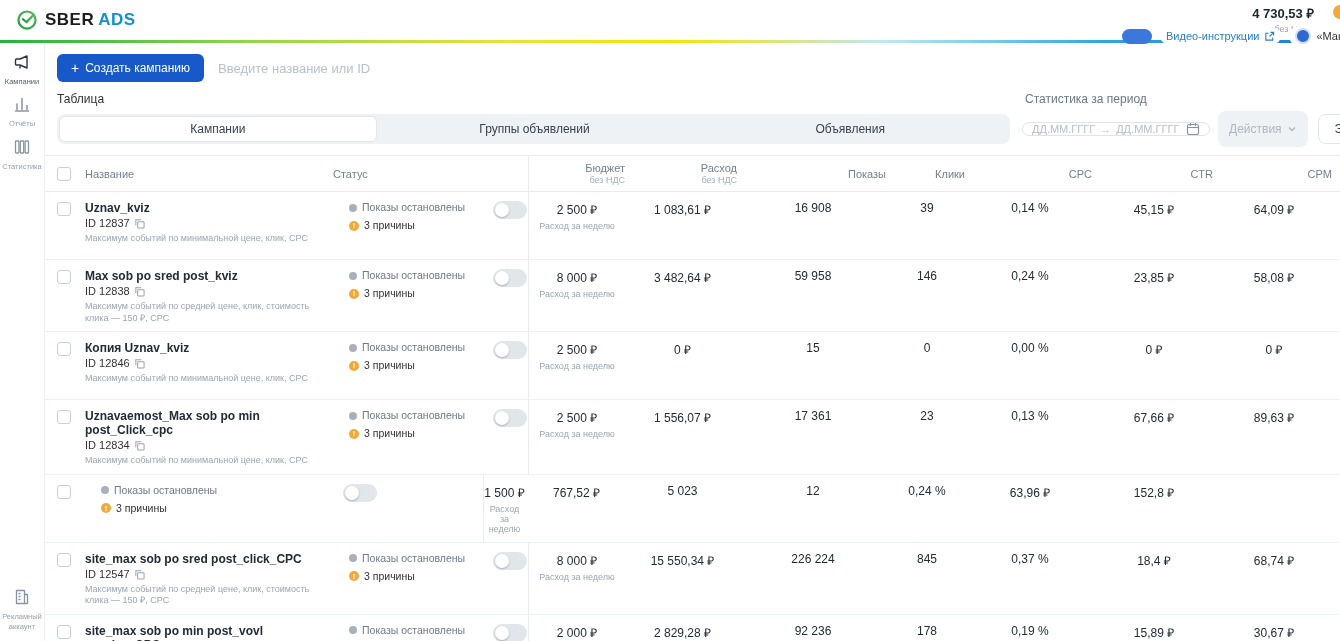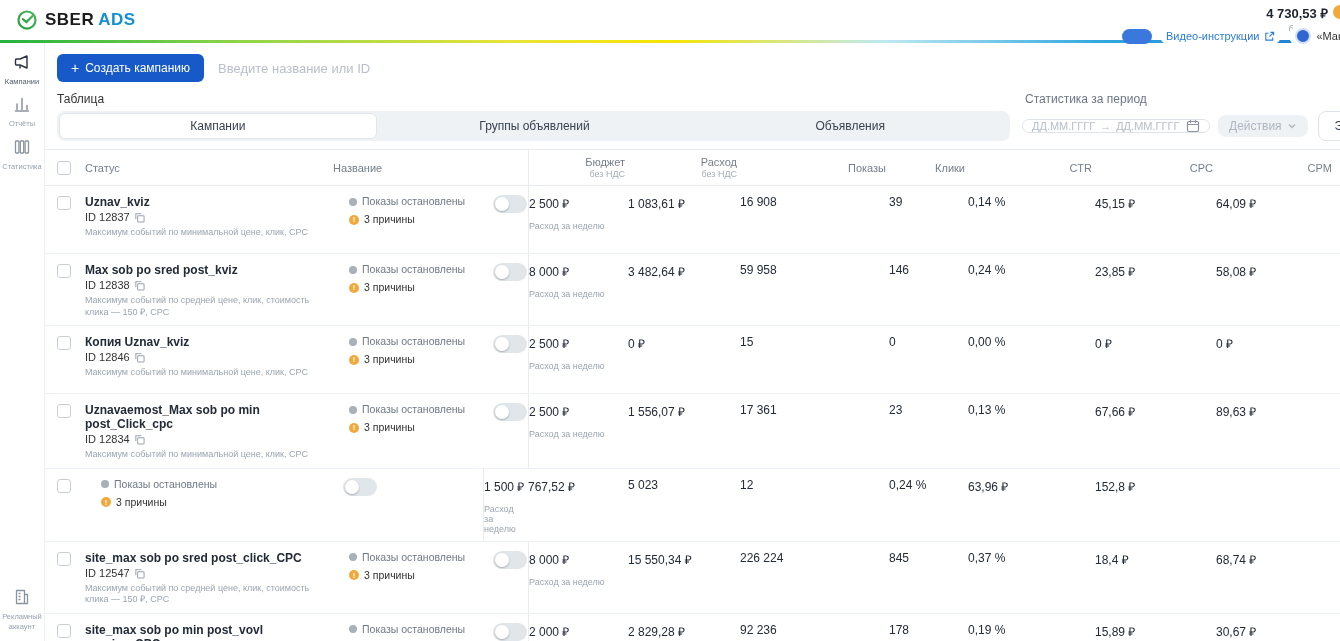--- a/index.html
+++ b/index.html
@@ -5,21 +5,21 @@
   * { margin:0; padding:0; box-sizing:border-box; }
   html,body { width:1340px; height:641px; overflow:hidden; background:#fff;
     font-family:"Liberation Sans", sans-serif; color:#222B36; position:relative; }
 
   
   .top-header { height:40px; display:flex; align-items:center; padding:0 16px; position:relative; background:#fff; }
   .brand { display:flex; align-items:center; gap:7px; cursor:pointer; }
   .brand-text { font-size:17px; font-weight:bold; letter-spacing:.5px; }
   .brand-sber { color:#1C1C1C; }
   .brand-ads { color:#1290D0; margin-left:4px; }
-  .balance-block { position:absolute; right:12px; top:4px; text-align:right; }
+  .balance-block { position:absolute; right:26px; top:4px; text-align:right; }
   .balance-amount { font-size:13px; font-weight:bold; color:#1C2430; }
   .balance-note { font-size:9px; color:#9AA5B0; margin-top:2px; padding-right:4px; }
   .coin-cut { position:absolute; left:1333px; top:5px; width:14px; height:14px; border-radius:50%; background:#F2A93B; }
   .gradient-bar { height:3px; background:linear-gradient(90deg,#24B23E 0%,#8FD54A 18%,#E8E33A 38%,#F5E400 50%,#BFE9F2 66%,#31A8E0 82%,#1B7AD4 100%); }
 
   
   .float-chips { position:absolute; top:26px; left:1122px; display:flex; align-items:center; gap:8px; z-index:10; }
   .chip { display:flex; align-items:center; gap:5px; background:#fff; border-radius:12px; padding:2px 6px; cursor:pointer; }
   .video-avatar { width:30px; height:15px; border-radius:8px; background:#3B78DC; }
   .video-link { font-size:11px; color:#2B7CD3; white-space:nowrap; }
@@ -50,49 +50,49 @@
   .panel { position:relative; margin-top:10px; }
   .panel-title { font-size:12px; color:#333; margin-left:12px; }
   .period-label { position:absolute; left:980px; top:0; font-size:12px; color:#6B7683; white-space:nowrap; }
   .controls { display:flex; align-items:center; margin:5px 0 0 12px; }
   .tabs { width:953px; flex:0 0 953px; height:30px; background:#EFF2F5; border-radius:8px; display:flex; padding:2px; }
   .tab { flex:1; display:flex; align-items:center; justify-content:center; font-size:12px; color:#38424E; border-radius:6px; cursor:pointer; }
   .tab.active { background:#fff; border:1px solid #E2E6EA; }
   .date-range { margin-left:12px; width:188px; height:14px; border:1px solid #DFE4E9; border-radius:14px;
     display:flex; align-items:center; padding:0 9px; gap:5px; font-size:11px; color:#B6BEC8; cursor:pointer; flex:0 0 188px; }
   .date-range .cal { margin-left:auto; display:flex; }
-  .actions-btn { margin-left:8px; height:22px; padding:0 11px; background:#EFF2F5; color:#AEB7C0; border:none; border-radius:8px;
+  .actions-btn { margin-left:8px; height:36px; padding:0 11px; background:#EFF2F5; color:#AEB7C0; border:none; border-radius:8px;
     font-size:12px; font-family:inherit; display:flex; align-items:center; gap:5px; cursor:default; white-space:nowrap; flex:0 0 auto; }
   .export-btn { margin-left:10px; height:30px; padding:0 16px; background:#fff; color:#38424E; border:1px solid #DFE4E9; border-radius:8px;
     font-size:12px; font-family:inherit; cursor:pointer; white-space:nowrap; flex:0 0 auto; }
 
   
   .thead, .trow { display:grid; grid-template-columns:28px 248px 150px 45px 100px 112px 149px 79px 127px 121px 119px; padding-left:12px; }
   .thead { margin-top:8px; border-top:1px solid #E8EBEF; border-bottom:1px solid #E8EBEF; }
   .thead > div { padding:6px 0; display:flex; flex-direction:column; justify-content:center; font-size:11px; color:#76808C; }
-  .thead .num, .trow .num { align-items:flex-end; text-align:left; padding-right:3px; }
+  .thead .num, .trow .num { align-items:flex-end; text-align:center; padding-right:3px; }
   .thead .sub { font-size:9px; color:#A3ACB6; margin-top:1px; }
   .div-left { border-left:1px solid #E8EBEF; }
   .trow { border-bottom:1px solid #EEF1F4; min-height:68px; }
   .trow > div { padding-top:9px; padding-bottom:7px; }
   .checkbox { width:14px; height:14px; border:1.5px solid #C8CFD7; border-radius:3px; background:#fff; display:inline-block; cursor:pointer; margin-top:1px; }
   .name-cell { padding-right:8px; }
   .row-name { font-size:12px; font-weight:bold; color:#222B36; line-height:14px; cursor:pointer; }
   .row-id-line { margin-top:2px; display:flex; align-items:center; gap:4px; font-size:11px; color:#333; line-height:13px; }
   .copy-icon { cursor:pointer; display:flex; }
   .row-desc { margin-top:3px; font-size:9px; color:#9AA5B0; line-height:11.5px; padding-right:4px; }
   .status-line { display:flex; align-items:center; gap:5px; font-size:10.5px; color:#6E7987; line-height:13px;padding-left:16px; }
   .status-line + .status-line { margin-top:5px; color:#333; }
   .dot { width:8px; height:8px; border-radius:50%; background:#A8B0BA; flex:0 0 8px; }
   .warn { width:10px; height:10px; border-radius:50%; background:#F2A93B; color:#fff; font-size:7.5px; font-weight:bold;
     display:flex; align-items:center; justify-content:center; flex:0 0 10px; }
   .toggle { width:34px; height:18px; background:#E1E6EB; border-radius:9px; position:relative; display:inline-block; cursor:pointer; margin-left:10px; }
   .knob { position:absolute; left:2px; top:2px; width:14px; height:14px; border-radius:50%; background:#fff; box-shadow:0 1px 2px rgba(0,0,0,.25); }
   .num { font-size:12px; color:#222B36; }
-  .budget-note { font-size:9px; color:#9AA5B0; margin-top:9px; font-weight:normal; }
+  .budget-note { font-size:9px; color:#9AA5B0; margin-top:3px; font-weight:normal; }
 </style>
 </head>
 <body>
 
 <div class="top-header">
   <div class="brand">
     <span style="display:flex;">
       <svg width="22" height="22" viewBox="0 0 24 24">
         <defs>
             <linearGradient id="sg" x1="0" y1="1" x2="1" y2="0">
@@ -215,35 +215,35 @@
               </svg>
           </span>
         </button>
         <button class="export-btn">Экспорт</button>
       </div>
 
       <div class="thead">
         <div>
             <span class="checkbox"></span>
           </div>
+        <div>Название</div>
         <div>Статус</div>
-        <div>Название</div>
         <div></div>
         <div class="num div-left">
           <span>Бюджет</span>
             <span class="sub">без НДС</span>
         </div>
         <div class="num">
           <span>Расход</span>
             <span class="sub">без НДС</span>
         </div>
         <div class="num">Показы</div>
         <div class="num">Клики</div>
+        <div class="num">CPC</div>
         <div class="num">CTR</div>
-        <div class="num">CPC</div>
         <div class="num">CPM</div>
       </div>
 
       <div id="table-body">
   <div class="trow">
     <div><span class="checkbox"></span></div>
     <div class="name-cell">
       <div class="row-name">Uznav_kviz</div>
       <div class="row-id-line">
         <span>ID 12837</span>

